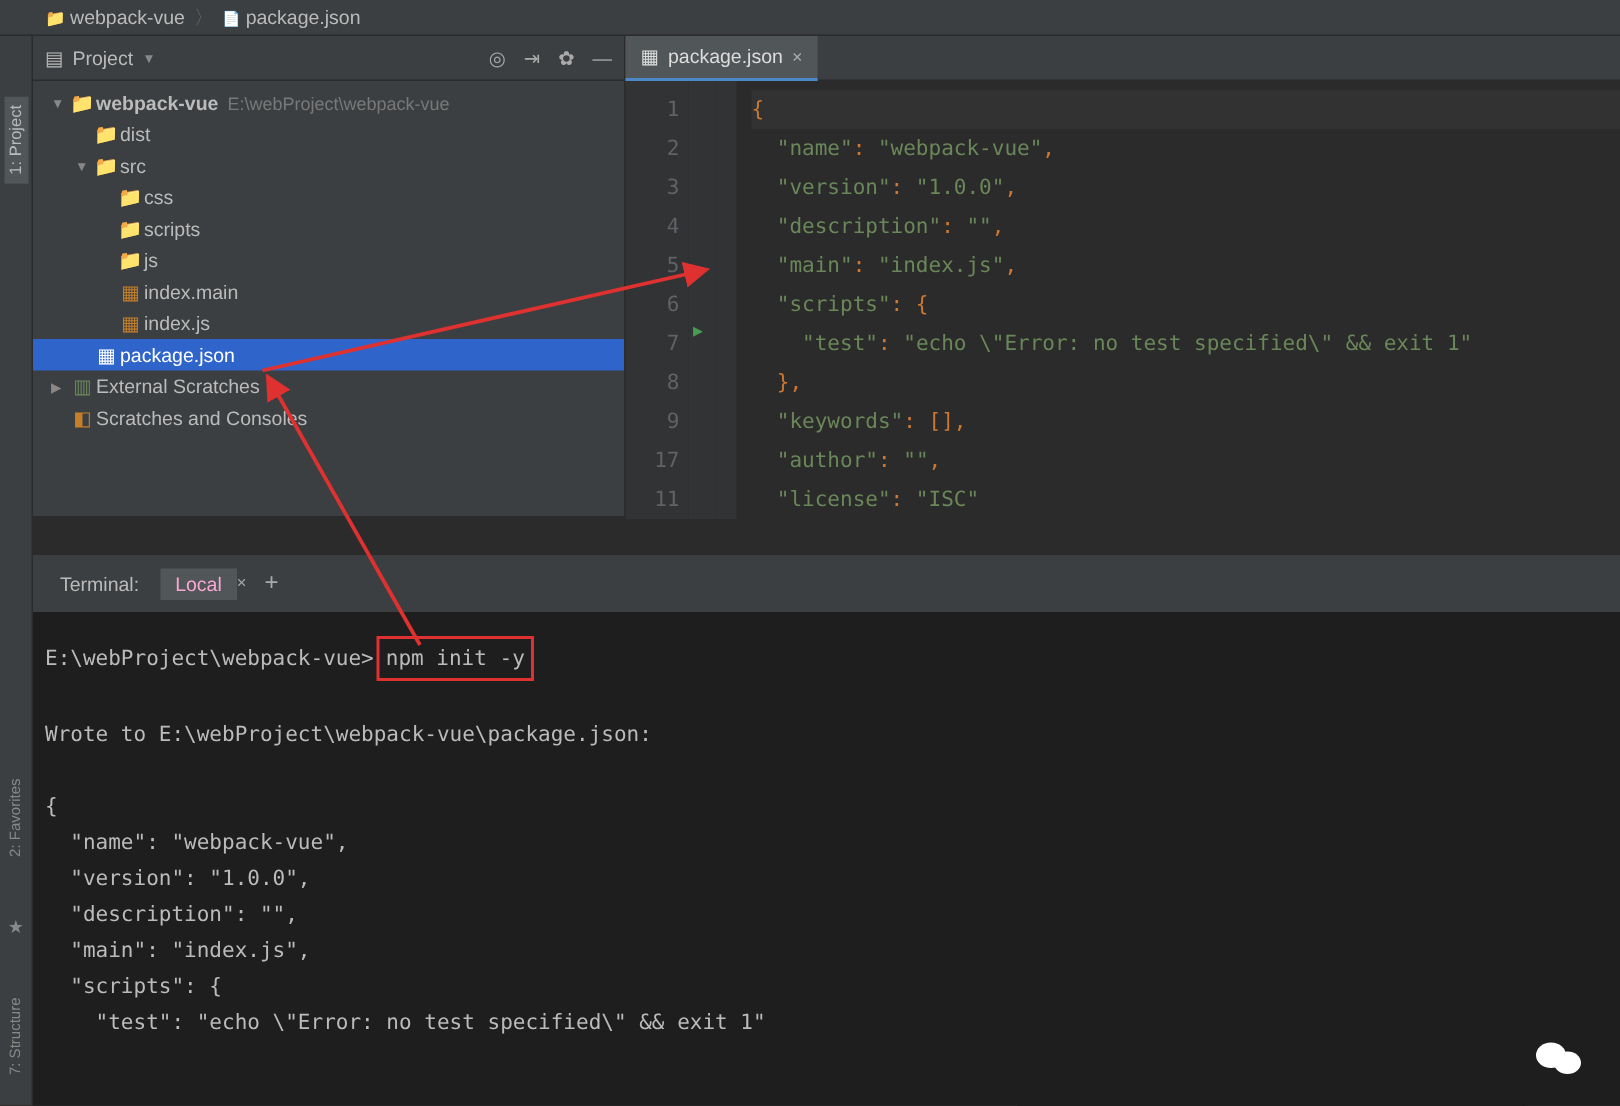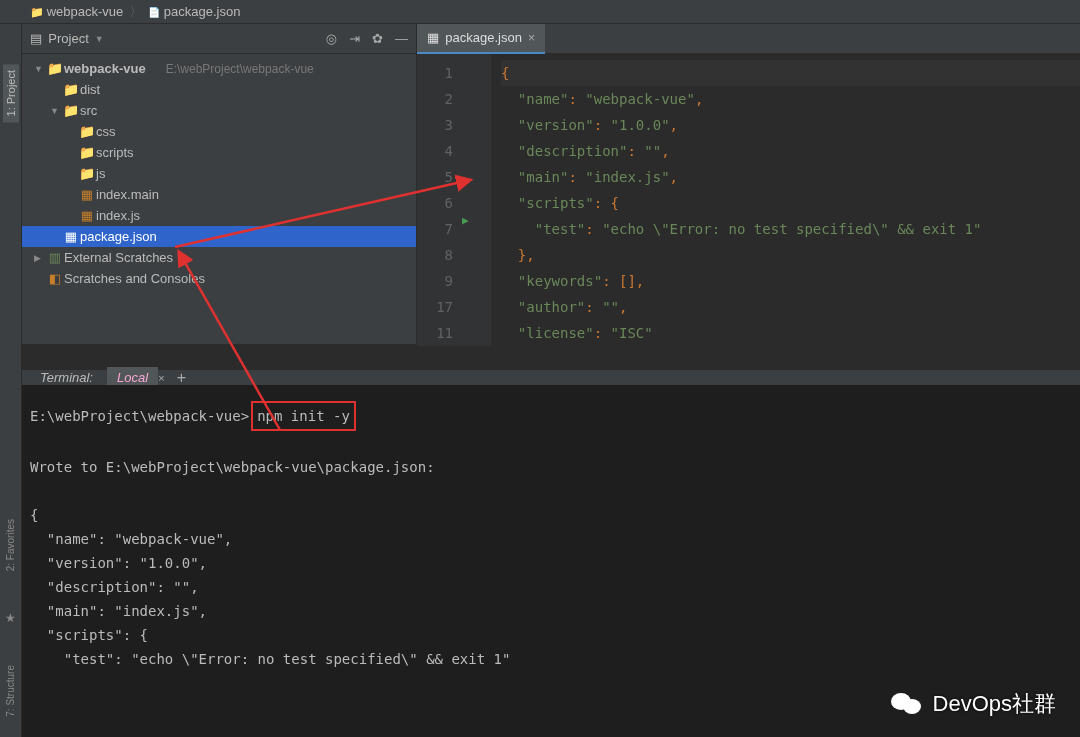--- a/index.html
+++ b/index.html
@@ -55,21 +55,21 @@
 .tree-node {
   display:flex; align-items:center;
   height:21px; padding-left:12px;
   color:#bbb; white-space:nowrap;
 }
 .tree-node.selected { background:#2f65ca; color:#fff; }
 .tree-node .arrow { width:12px; display:inline-block; color:#888; font-size:9px;}
 .tree-node .arrow.open::before{content:"▼";}
 .tree-node .arrow.closed::before{content:"▶";}
 .tree-node .ticon { width:18px; display:inline-block; text-align:center;}
-.tree-node .proj-path { color:#787878; margin-left:20px; font-size:12px;}
+.tree-node .proj-path { color:#787878; margin-left:6px; font-size:12px;}
 .indent-1{padding-left:28px;}
 .indent-2{padding-left:44px;}
 
 .editor-panel {
   flex:1; display:flex; flex-direction:column; background:#2b2b2b; min-width:0;
 }
 .editor-tabs {
   height:30px; background:#3c3f41; display:flex; align-items:center;
   border-bottom:1px solid #2b2b2b;
 }
@@ -91,22 +91,22 @@
 .code { flex:1; padding:6px 0 0 10px; line-height:26px; white-space:pre; color:#cc7832;}
 .code .line{height:26px;}
 .str{color:#6a8759;}
 .highlight-line{ background:#323232; }
 
 .terminal-panel {
   position:absolute; left:22px; right:0; top:370px; bottom:0;
   background:#2b2b2b; display:flex; flex-direction:column;
 }
 .terminal-tabs{
-  height:15px; background:#3c3f41; display:flex; align-items:center;
-  padding-left:8px; gap:4px;font-style:italic;
+  height:38px; background:#3c3f41; display:flex; align-items:center;
+  padding-left:8px; gap:4px;
 }
 .term-tab{ padding:3px 10px; color:#bbb; }
 .term-tab.active{ background:#515658; color:#f9a8d4;}
 .term-close{color:#aaa; margin-left:-4px; font-size:11px;}
 .term-plus{ color:#aaa; padding:0 8px; font-size:16px;}
 .terminal-body{
   flex:1; background:#1e1e1e; color:#bbb;
   font-family:Consolas,monospace; font-size:14px;
   padding:16px 8px; line-height:24px; white-space:pre-wrap;
 }
@@ -284,14 +284,13 @@
     <marker id="ah" viewBox="0 0 10 10" refX="8" refY="5" markerWidth="7" markerHeight="7" orient="auto">
       <path d="M0,0 L10,5 L0,10 z" fill="#e03131"></path>
     </marker>
   </defs>
   <line x1="175" y1="247" x2="470" y2="180" stroke="#e03131" stroke-width="2.5" marker-end="url(#ah)"></line>
   <line x1="280" y1="430" x2="179" y2="252" stroke="#e03131" stroke-width="2.5" marker-end="url(#ah)"></line>
 </svg>
 
 <div class="watermark">
   <span class="wechat-icon"></span>
-  <span>DevOps社群</span>
 </div>
 
 </body></html>

